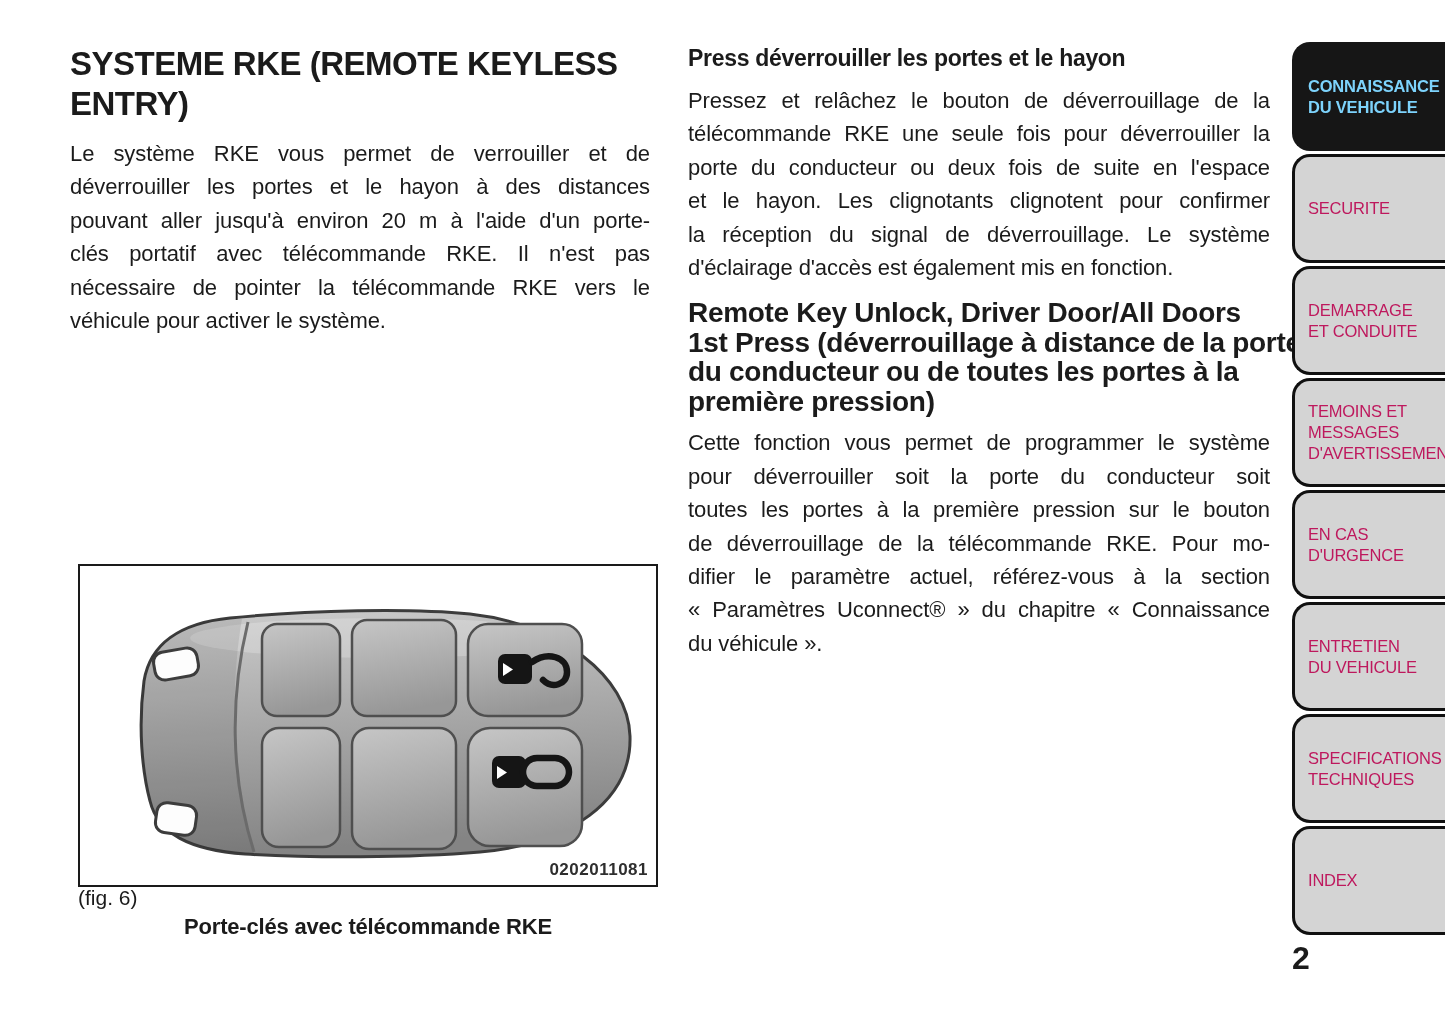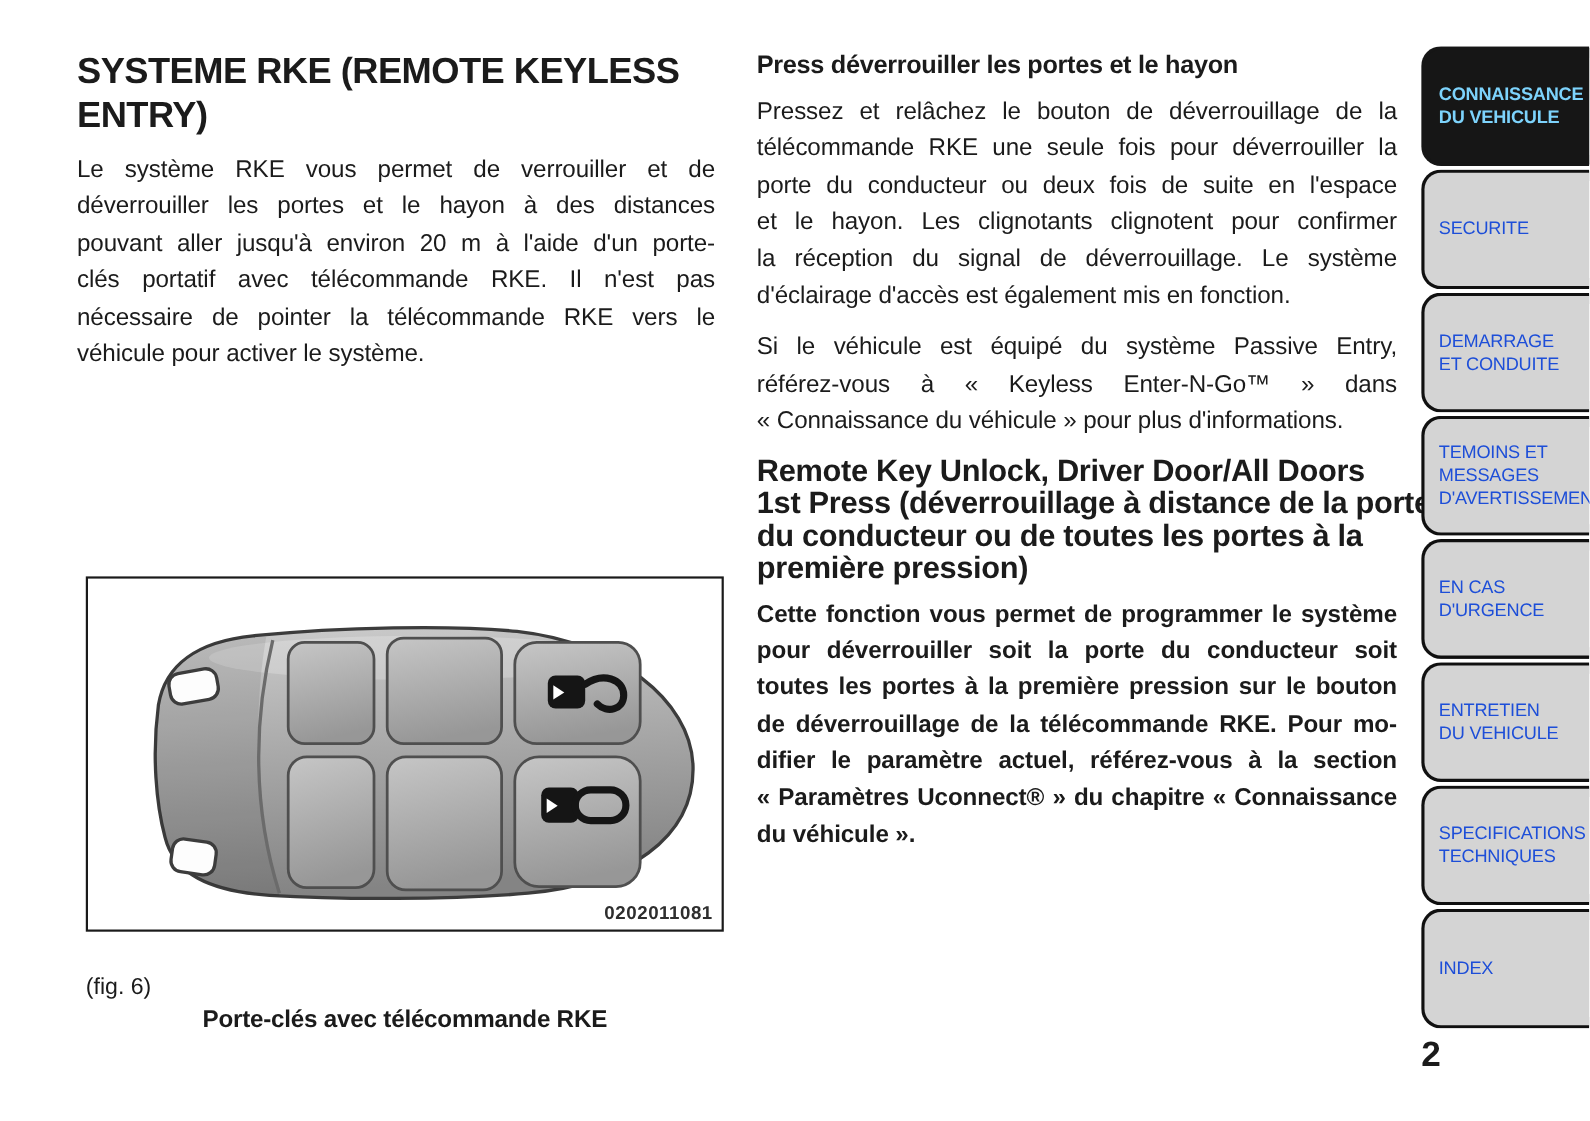--- a/index.html
+++ b/index.html
@@ -14,31 +14,31 @@
   #left-col{left:70px;width:580px;}
   #right-col{left:688px;width:582px;}
 
   .doc-title{font-size:33px;line-height:40px;font-weight:bold;letter-spacing:-0.5px;}
   .body-par{font-size:22px;line-height:33.4px;letter-spacing:-0.1px;}
   #left-col .body-par{margin-top:13px;}
   .h-sub{font-size:23px;font-weight:bold;letter-spacing:-0.3px;line-height:28px;}
   .h-sub2{font-size:28px;font-weight:bold;letter-spacing:-0.3px;line-height:29.5px;margin-top:14px;}
   #right-col .body-par{margin-top:12px;}
   #right-col .mt14{margin-top:14px;}
-  #right-col .mt10{margin-top:10px;font-weight:bold;}
+  #right-col .mt10{margin-top:10px;}
 
   .tline{text-align:justify;text-align-last:justify;}
   .tline.tlast{text-align-last:left;}
   .pline{text-align:left;white-space:nowrap;}
 
   .note-label{font-weight:bold;}
 
   
   #figure-box{
-    position:absolute;left:78px;top:524px;width:580px;height:323px;
+    position:absolute;left:78px;top:564px;width:580px;height:323px;
     border:2px solid #1a1a1a;box-sizing:border-box;background:#ffffff;
   }
   #figure-code{
     position:absolute;right:8px;bottom:5px;
     font-size:17px;font-weight:bold;color:#2e2e2e;letter-spacing:0.5px;
   }
   #fig-label{position:absolute;left:78px;top:886px;font-size:21px;}
   #fig-caption{
     position:absolute;left:78px;top:914px;width:580px;
     text-align:center;font-size:22px;font-weight:bold;letter-spacing:-0.2px;
@@ -48,21 +48,21 @@
   #sidebar-tabs{
     position:absolute;left:1292px;top:42px;width:153px;height:893px;
     display:flex;flex-direction:column;gap:3px;box-sizing:border-box;
   }
   .tab{
     flex:1;background:#d4d4d4;
     border:3px solid #101010;border-right:none;
     border-radius:18px 0 0 18px;
     display:flex;align-items:center;
     padding-left:13px;box-sizing:border-box;
-    font-size:16.5px;line-height:21px;color:#1d4ed8;letter-spacing:-0.2px;
+    font-size:16.5px;line-height:21px;color:#be185d;letter-spacing:-0.2px;
   }
   .tab.active{background:#161616;border-color:#161616;color:#7dd3fc;font-weight:bold;}
 
   
   #page-number{position:absolute;left:1292px;top:940px;font-size:32px;font-weight:bold;}
 </style>
 </head>
 <body>
 
 <div class="col" id="left-col">
@@ -137,25 +137,20 @@
 <div class="col" id="right-col">
   <div class="h-sub">Press déverrouiller les portes et le hayon</div>
   <div class="body-par">
       <div class="tline">Pressez et relâchez le bouton de déverrouillage de la</div>
       <div class="tline">télécommande RKE une seule fois pour déverrouiller la</div>
       <div class="tline">porte du conducteur ou deux fois de suite en l'espace</div>
       <div class="tline">et le hayon. Les clignotants clignotent pour confirmer</div>
       <div class="tline">la réception du signal de déverrouillage. Le système</div>
       <div class="tline tlast">d'éclairage d'accès est également mis en fonction.</div>
     </div>
-  <div class="body-par mt14">
-      <div class="tline">Si le véhicule est équipé du système Passive Entry,</div>
-      <div class="tline">référez-vous à « Keyless Enter-N-Go™ » dans</div>
-      <div class="tline tlast">« Connaissance du véhicule » pour plus d'informations.</div>
-    </div>
   <div class="h-sub2">
       <div class="pline">Remote Key Unlock, Driver Door/All Doors</div>
       <div class="pline">1st Press (déverrouillage à distance de la porte</div>
       <div class="pline">du conducteur ou de toutes les portes à la</div>
       <div class="pline">première pression)</div>
     </div>
   <div class="body-par mt10">
       <div class="tline">Cette fonction vous permet de programmer le système</div>
       <div class="tline">pour déverrouiller soit la porte du conducteur soit</div>
       <div class="tline">toutes les portes à la première pression sur le bouton</div>

